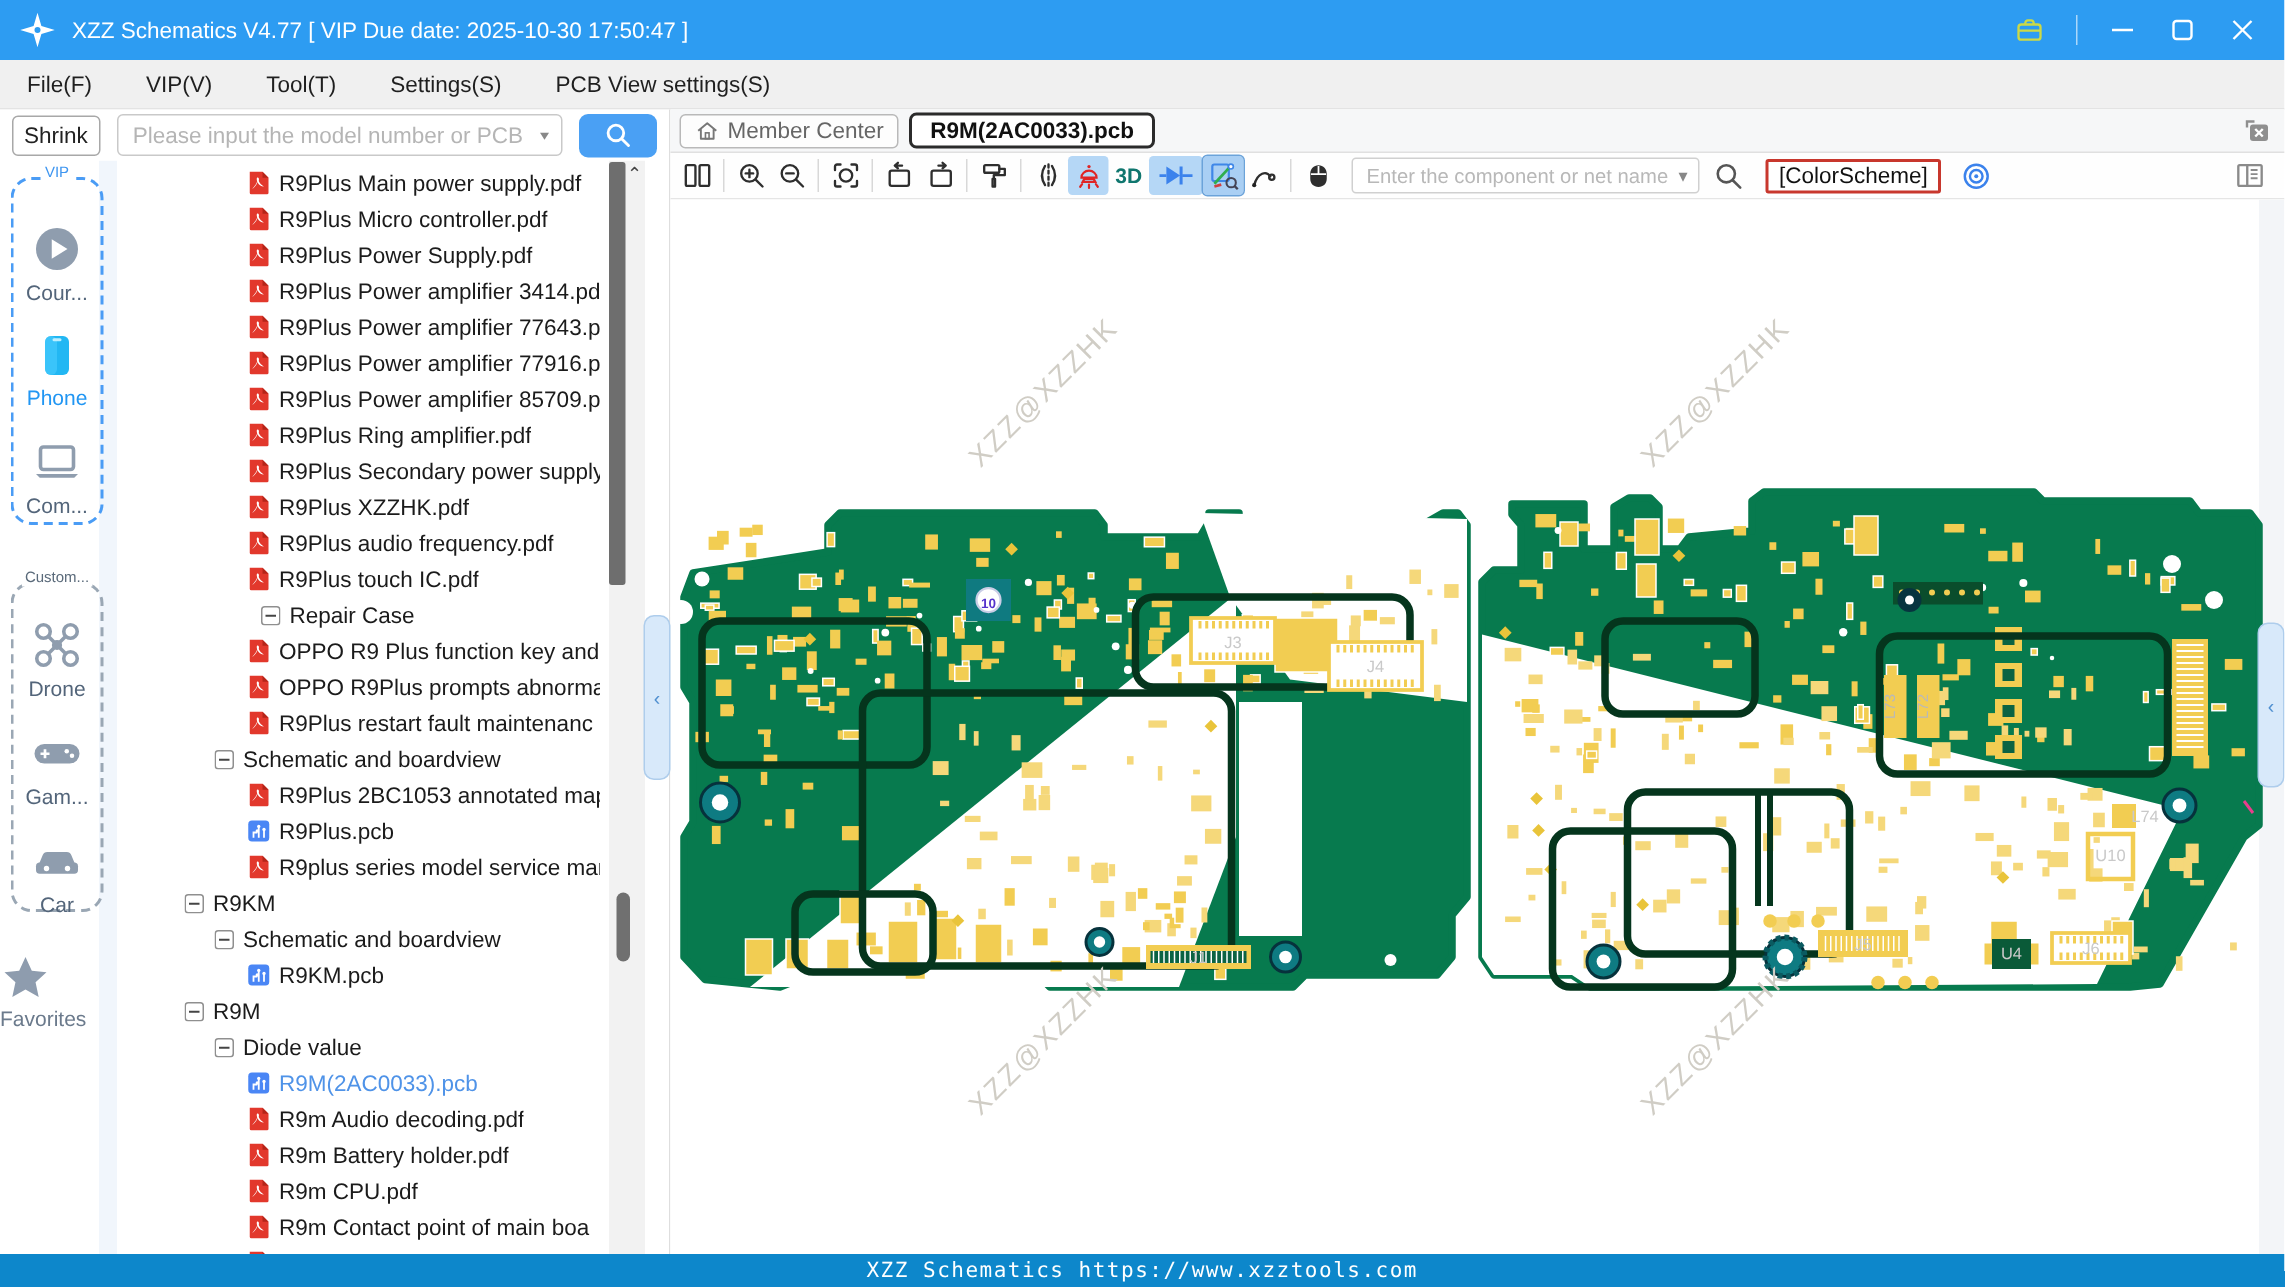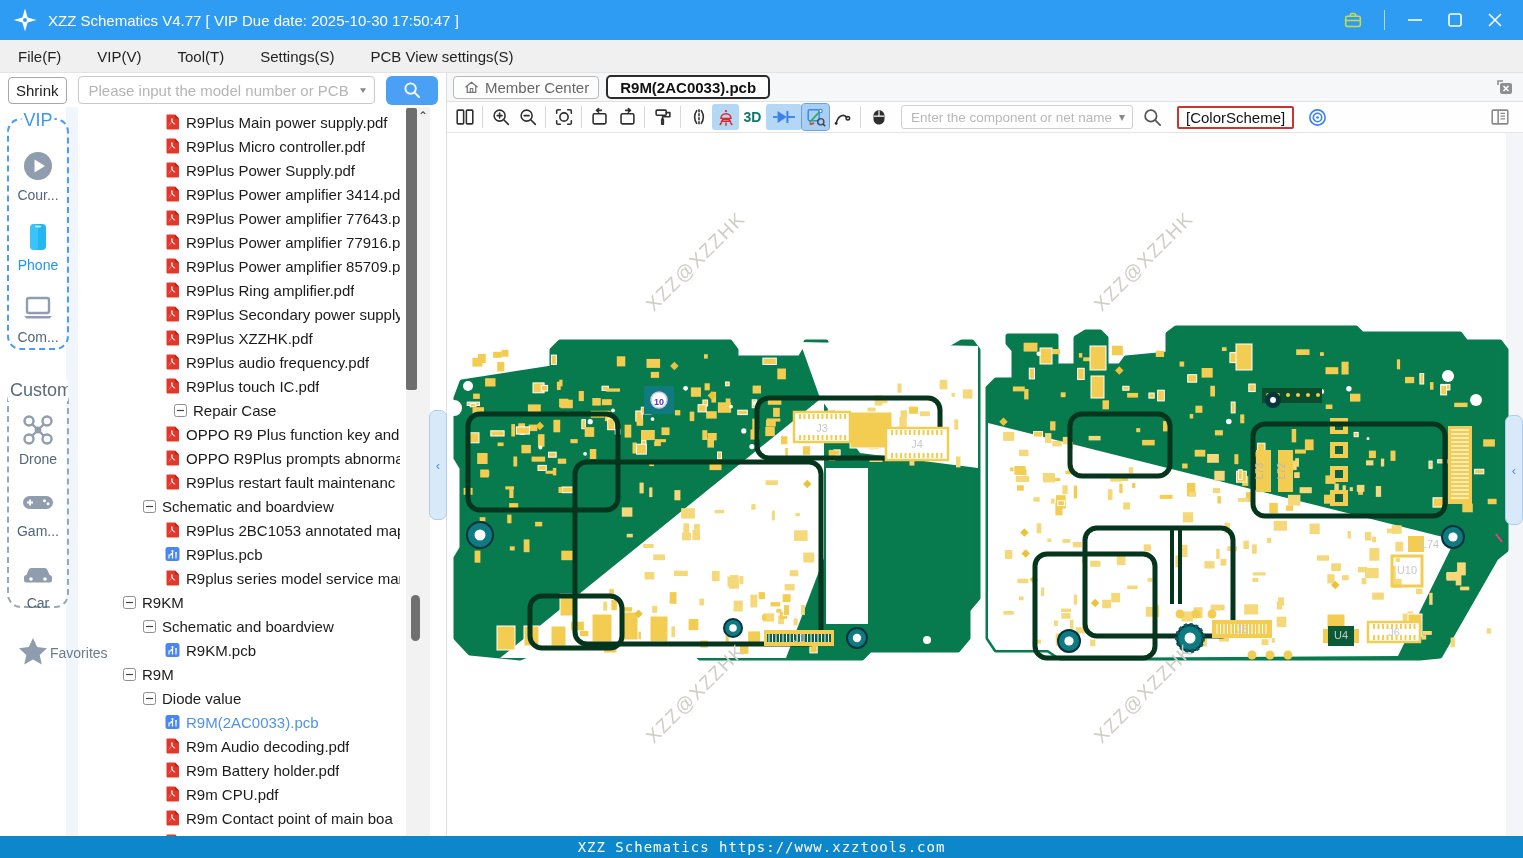--- a/index.html
+++ b/index.html
@@ -21,27 +21,27 @@
   #shrinkbtn{height:27px;padding:0 7px;border:1px solid #a8a8a8;border-radius:4px;background:#fff;font-size:15px;color:#222;display:flex;align-items:center;}
   #modelsearch{flex:1;height:28px;border:1px solid #c9c9c9;border-radius:4px;display:flex;align-items:center;padding:0 8px;}
   #modelsearch input{border:0;outline:0;flex:1;font-size:15px;font-family:inherit;color:#7f1d1d;min-width:0;}
   #modelsearch input::placeholder{color:#b5b5b5;}
   #modelsearch .chev{color:#888;font-size:12px;transform:scaleY(.8);}
   #searchbtn{width:52px;height:29px;background:#4aa0f4;border:0;border-radius:6px;display:flex;align-items:center;justify-content:center;}
   #leftbody{flex:1;display:flex;position:relative;overflow:hidden;}
   
   #sidebar{width:78px;border-right:12px solid #f1f6fc;position:relative;background:#fff;flex:none;}
   .sgroup{position:absolute;left:7px;width:62px;border:2px dashed #4a9cf5;border-radius:14px;}
-  .sgroup .glabel{position:absolute;top:-10px;left:50%;transform:translateX(-50%);background:#fff;padding:0 2px;font-size:18px;color:#3f96f0;white-space:nowrap;}
+  .sgroup .glabel{position:absolute;top:-10px;left:50%;transform:translateX(-50%);background:#fff;padding:0 2px;font-size:10px;color:#3f96f0;white-space:nowrap;}
   .sgroup.custom{border-color:#9aa7b4;}
   .sgroup.custom .glabel{color:#5a6a7a;max-width:60px;overflow:hidden;}
   .sitem{position:absolute;left:0;width:100%;display:flex;flex-direction:column;align-items:center;}
   .sitem .slabel{font-size:14px;color:#53657a;margin-top:3px;white-space:nowrap;}
   .sitem.active .slabel{color:#2196f3;}
-  #favorites{position:absolute;left:0;width:78px;top:528px;display:flex;align-items:center;margin-left:16px;}
+  #favorites{position:absolute;left:0;width:78px;top:528px;display:flex;flex-direction:column;}
   #favorites .slabel{font-size:14px;color:#6b7a8c;margin-top:2px;}
   
   #tree{flex:1;position:relative;overflow:hidden;padding-top:3px;padding-right:46px;font-size:15px;color:#1b1b1b;}
   .trow{height:24px;display:flex;align-items:center;gap:6px;white-space:nowrap;overflow:hidden;}
   .trow .lbl{overflow:hidden;}
   .trow.sel .lbl{color:#4f93e8;}
   .treeminus{flex:none;display:flex;}
   .ticon{flex:none;display:flex;}
   
   #treetrack{position:absolute;right:16px;top:0;bottom:0;width:24px;background:#f2f2f2;}

